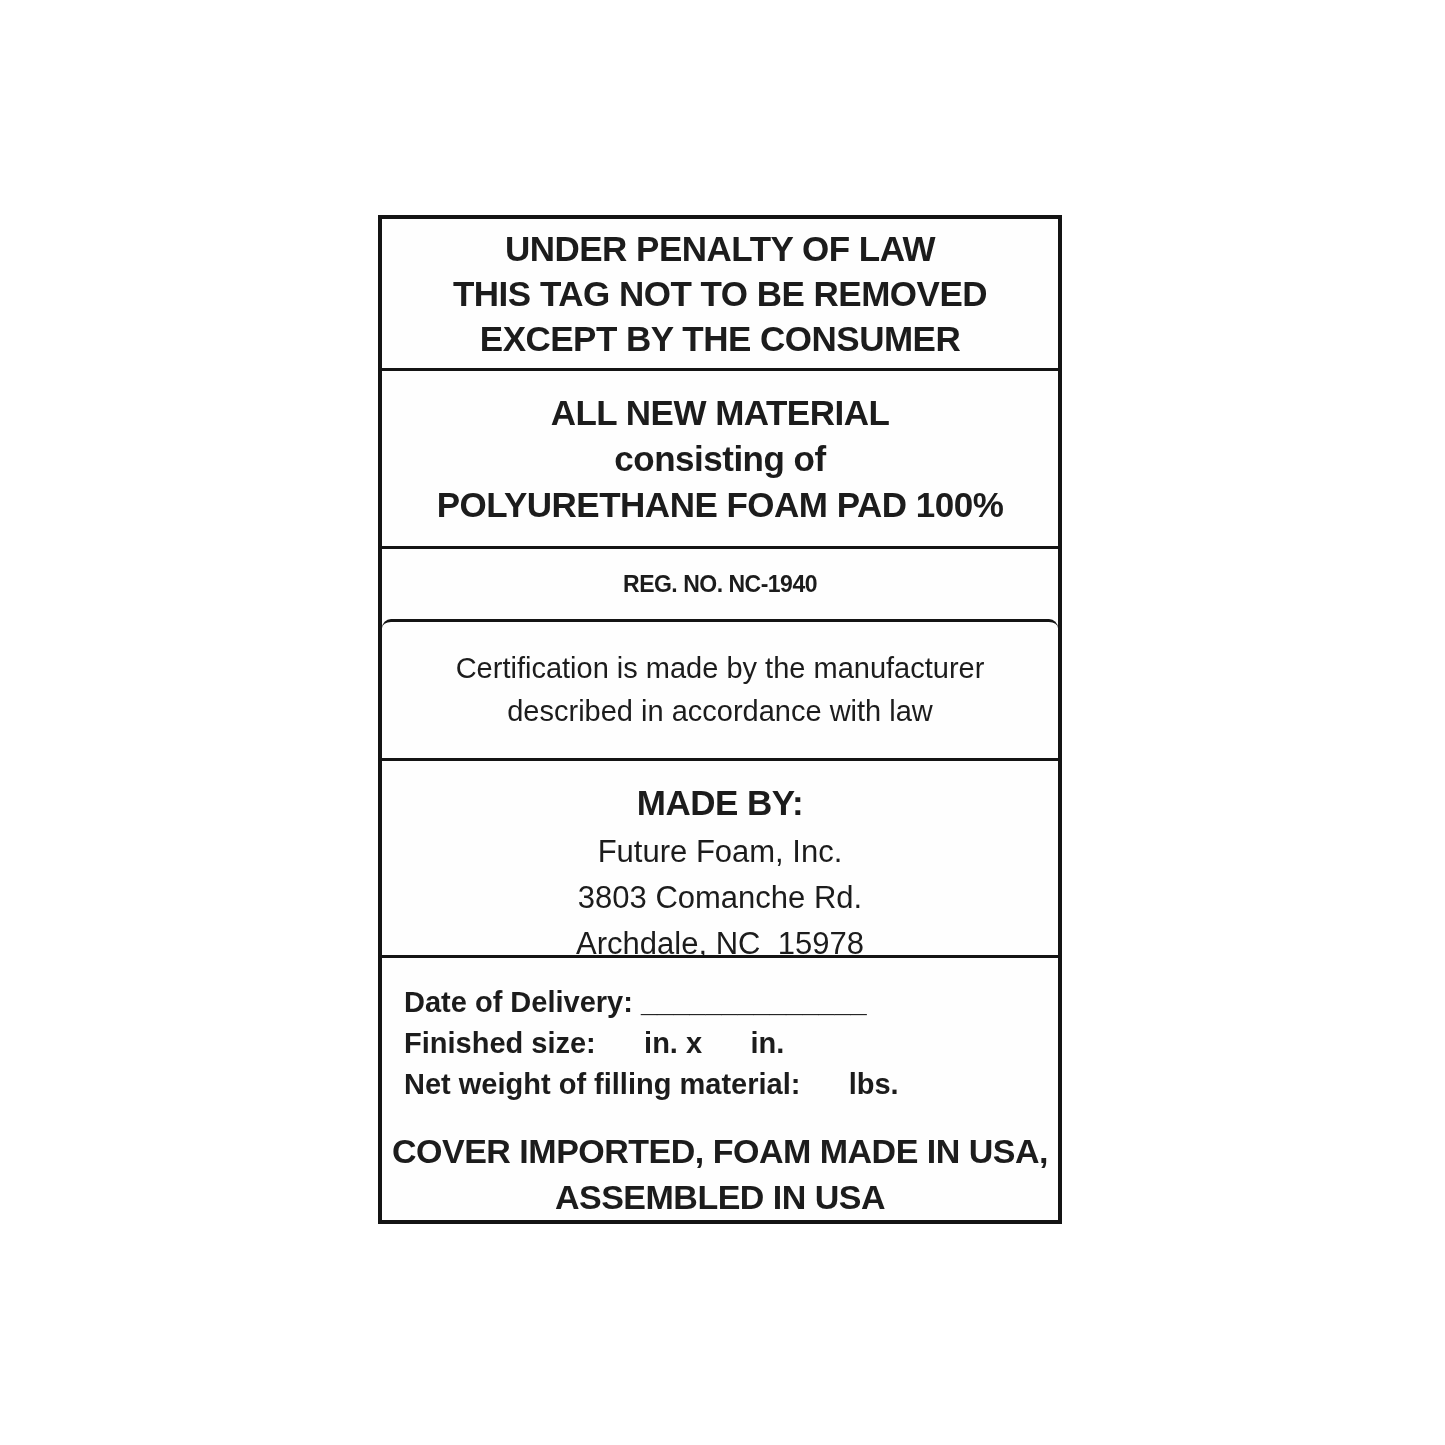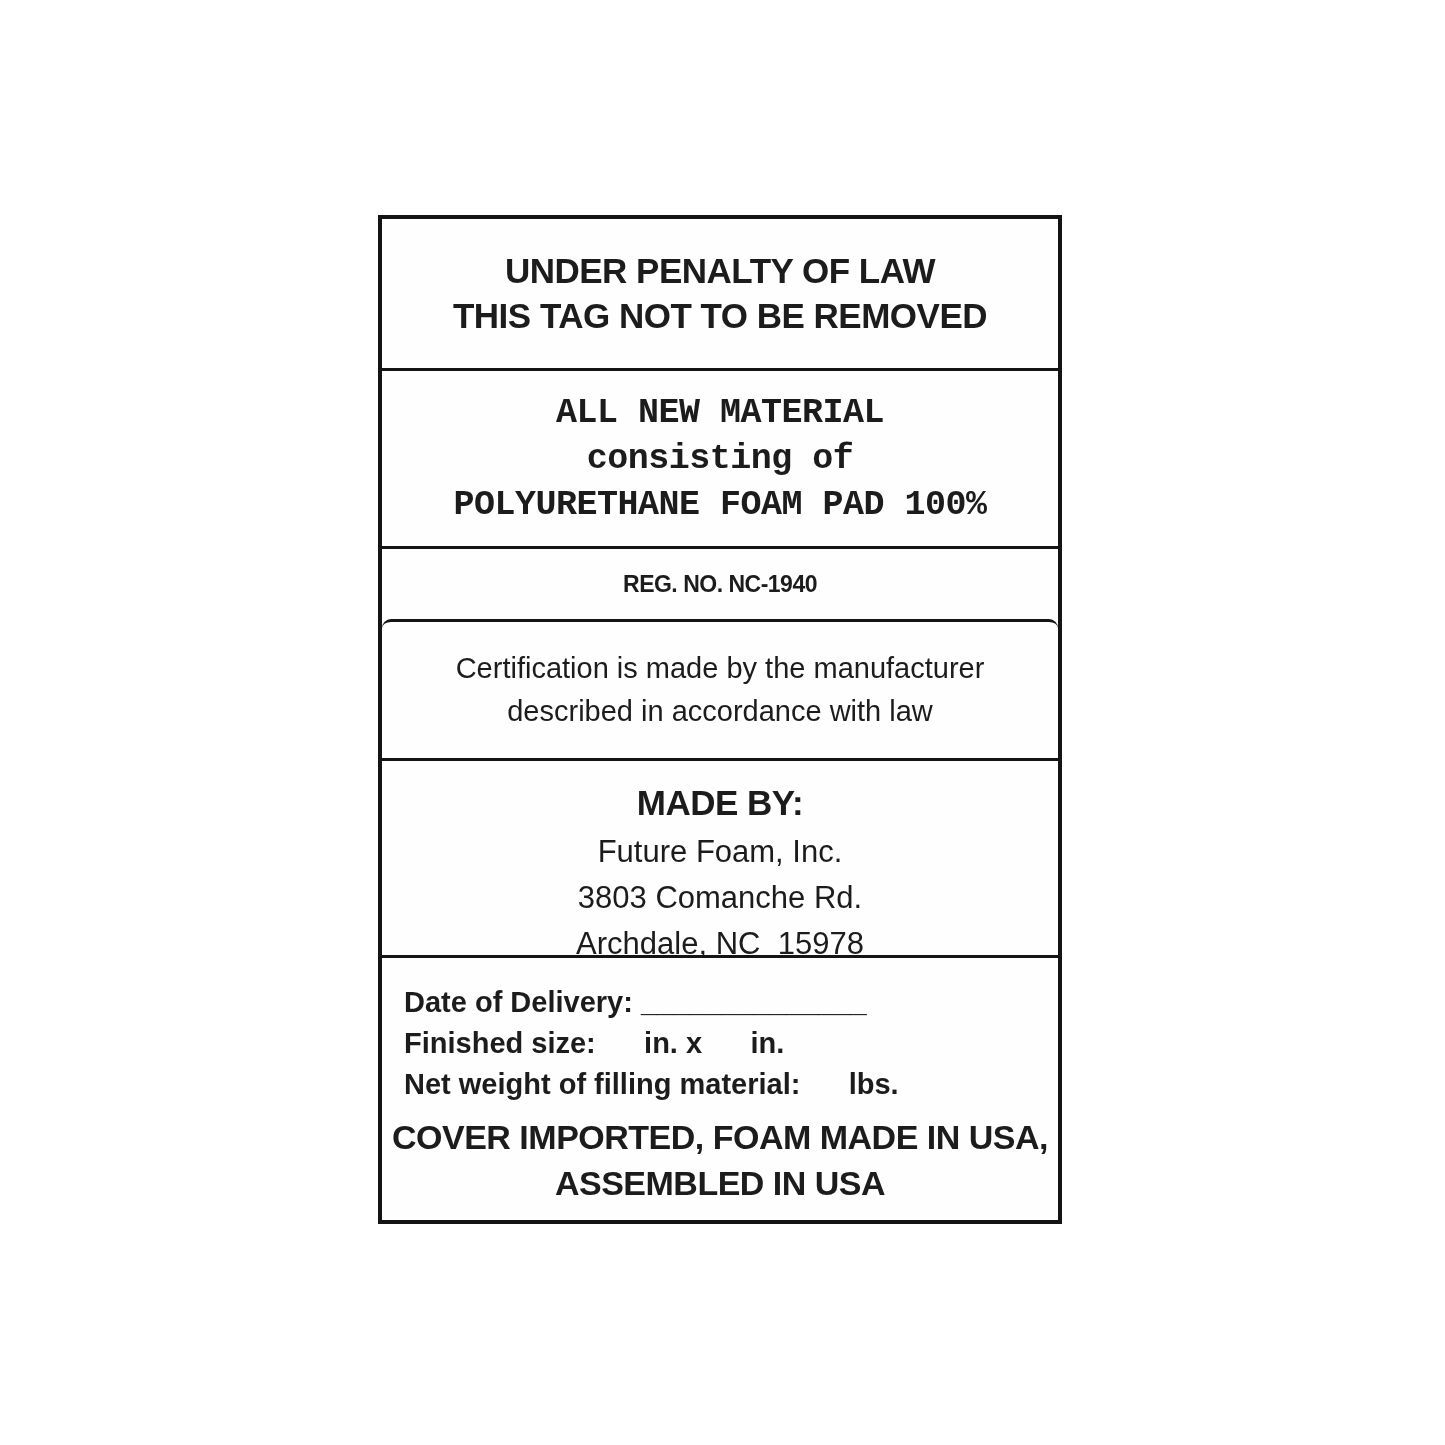--- a/index.html
+++ b/index.html
@@ -37,21 +37,21 @@
     display: flex;
     flex-direction: column;
     align-items: center;
     justify-content: center;
     text-align: center;
   }
 
   .sec + .sec { border-top: 3px solid #141414; }
 
   .sec-penalty       { height: 152px; }
-  .sec-material      { height: 182px; font-family: Liberation Mono, monospace; }
+  .sec-material      { height: 182px; }
   .sec-registration  { height: 74px; }
   .sec-certification { height: 142px; border-radius: 9px; }
   .sec-madeby        { height: 197px; }
   .sec-details       { height: 270px; align-items: stretch; justify-content: flex-start; text-align: left; }
 
   .bold-line {
     font-weight: bold;
     font-size: 35px;
     line-height: 46px;
     letter-spacing: -0.5px;
@@ -100,41 +100,42 @@
     line-height: 41px;
     white-space: pre;
   }
 
   .date-blank {
     letter-spacing: 0px;
   }
 
   .details-footer {
     margin-top: auto;
-    padding-bottom: 14px;
+    padding-bottom: 0;
     text-align: center;
   }
 
   .footer-line {
     font-weight: bold;
     font-size: 34px;
     line-height: 46px;
     letter-spacing: -0.5px;
     white-space: pre-wrap;
   }
 </style>
 </head>
 <body>
 
 <div class="canvas">
   <div class="law-tag">
 
     <div class="sec sec-penalty">
       <div class="bold-line">UNDER PENALTY OF LAW</div>
       <div class="bold-line">THIS TAG NOT TO BE REMOVED</div>
+      <div class="bold-line">EXCEPT BY THE CONSUMER</div>
     </div>
 
     <div class="sec sec-material">
       <div class="bold-line">ALL NEW MATERIAL</div>
       <div class="bold-line">consisting of</div>
       <div class="bold-line">POLYURETHANE FOAM PAD 100%</div>
     </div>
 
     <div class="sec sec-registration">
       <div class="reg-line">REG. NO. NC-1940</div>

